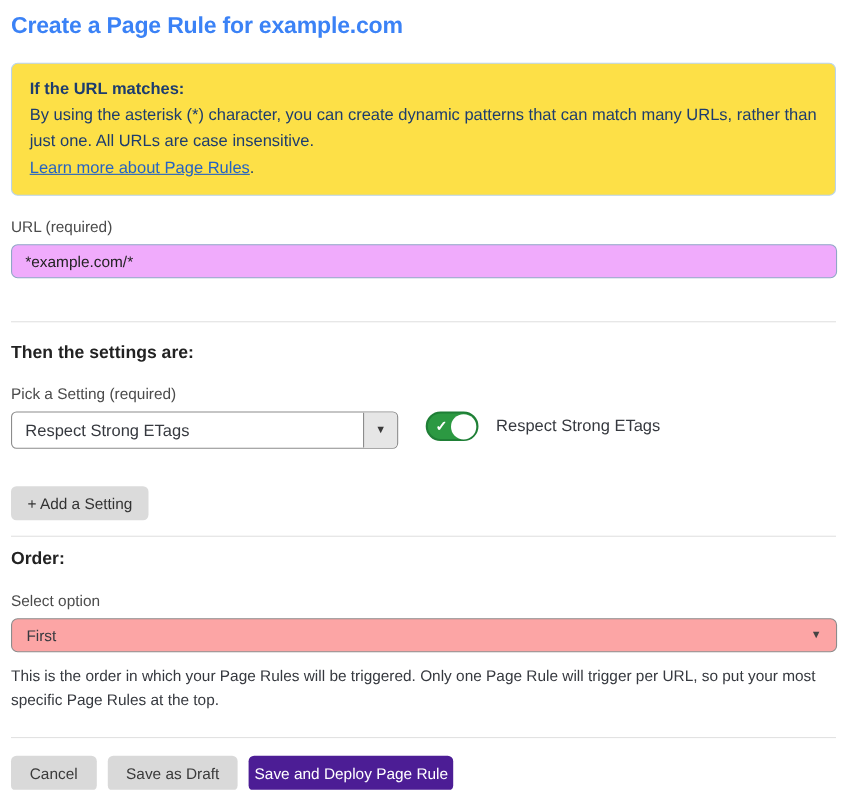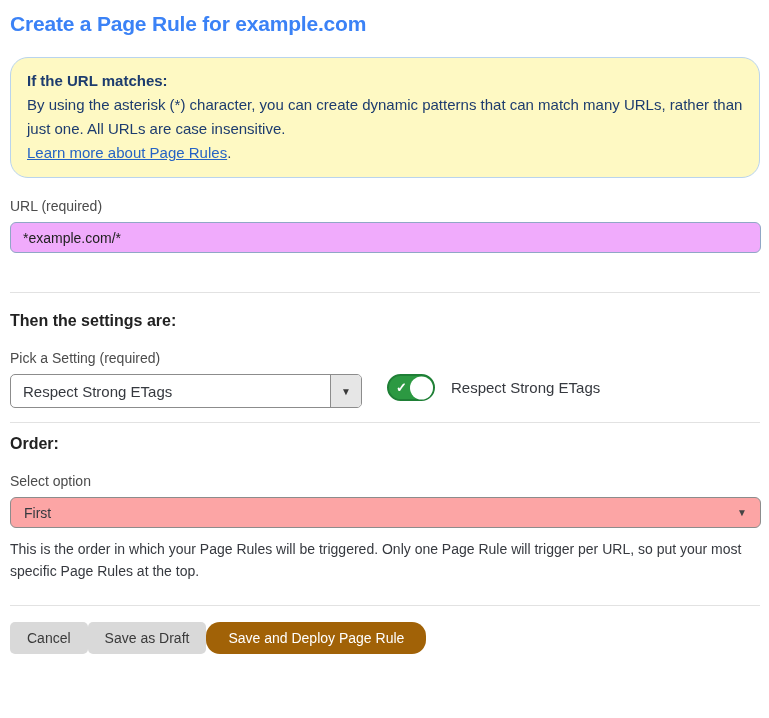--- a/index.html
+++ b/index.html
@@ -14,23 +14,23 @@
 
   .page-title {
     font-size: 21px;
     font-weight: 700;
     color: #3b82f6;
     letter-spacing: -0.2px;
     margin: 2px 0 21px 0;
   }
 
   .info-box {
-    background: #fef9c3;
+    background: #fde047;
     border: 1px solid #b9d4ee;
-    border-radius: 18px;
+    border-radius: 6px;
     padding: 11px 16px 12px 16px;
     color: #1d3c6e;
     font-size: 15px;
     line-height: 24px;
   }
   .info-box .info-heading { font-weight: 700; }
   .info-box a.learn-link {
     color: #2563c4;
     text-decoration: underline;
     cursor: pointer;
@@ -184,32 +184,33 @@
     margin-top: 10px;
     width: 745px;
     font-size: 14px;
     line-height: 22px;
     color: #36393f;
   }
 
   .footer-buttons {
     display: flex;
     align-items: flex-start;
+    gap: 10px;
   }
   .btn {
     height: 32px;
     border: none;
     border-radius: 5px;
     font-family: "Liberation Sans", sans-serif;
     font-size: 14px;
     cursor: pointer;
     padding: 0 17px;
   }
   .btn-gray { background: #d9d9d9; color: #3a3a3a; }
-  .btn-blue { background: #a16207; color: #ffffff; padding: 0 22px; border-radius: 14px; }
+  .btn-blue { background: #4c1d95; color: #ffffff; padding: 0 5px; }
 </style>
 </head>
 <body>
 
 <div class="page">
 
   <h1 class="page-title">Create a Page Rule for example.com</h1>
 
   <div class="info-box">
     <div class="info-heading">If the URL matches:</div>
@@ -235,20 +236,21 @@
     </div>
     <div class="toggle-group">
       <div class="toggle">
         <span class="toggle-check">✓</span>
         <span class="toggle-knob"></span>
       </div>
       <span class="toggle-label">Respect Strong ETags</span>
     </div>
   </div>
 
+  <button class="add-setting-btn">+ Add a Setting</button>
 
   <hr class="divider divider-2">
 
   <h2 class="section-heading order-heading">Order:</h2>
 
   <label class="field-label">Select option</label>
 
   <div class="order-select">
     <span class="select-text">First</span>
     <span class="select-arrow">▼</span>

